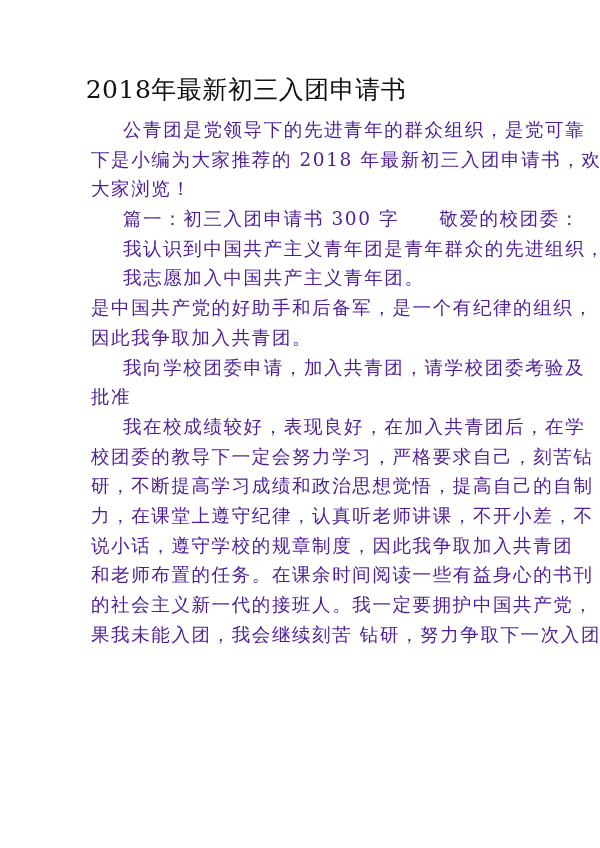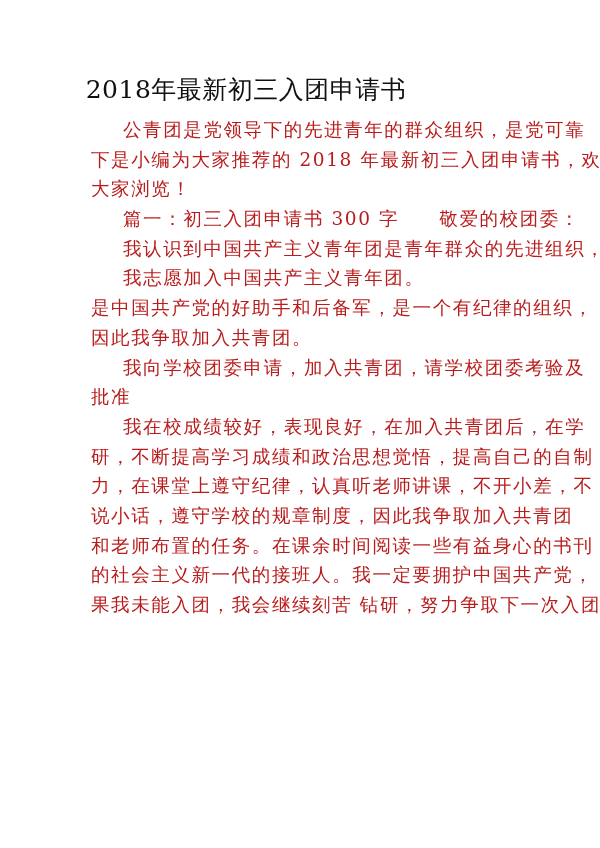--- a/index.html
+++ b/index.html
@@ -42,21 +42,21 @@
       left: 91px;
       width: 420px;
     }
     .line {
       display: block;
       white-space: nowrap;
       font-size: 18.5px;
       line-height: 29.7px;
       height: 29.7px;
       letter-spacing: 1.6px;
-      color: #b91c1c;
+      color: #4c1d95;
     }
     .line.indent {
       padding-left: 32px;
     }
   </style>
 </head>
 <body>
 
 <div class="page">
   <h1 class="doc-title">2018年最新初三入团申请书</h1>
@@ -65,20 +65,21 @@
     <span class="line">下是小编为大家推荐的 2018 年最新初三入团申请书，欢迎</span>
     <span class="line">大家浏览！</span>
     <span class="line indent">篇一：初三入团申请书 300 字　　敬爱的校团委：</span>
     <span class="line indent">我认识到中国共产主义青年团是青年群众的先进组织，</span>
     <span class="line indent">我志愿加入中国共产主义青年团。</span>
     <span class="line">是中国共产党的好助手和后备军，是一个有纪律的组织，</span>
     <span class="line">因此我争取加入共青团。</span>
     <span class="line indent">我向学校团委申请，加入共青团，请学校团委考验及</span>
     <span class="line">批准</span>
     <span class="line indent">我在校成绩较好，表现良好，在加入共青团后，在学</span>
+    <span class="line">校团委的教导下一定会努力学习，严格要求自己，刻苦钻</span>
     <span class="line">研，不断提高学习成绩和政治思想觉悟，提高自己的自制</span>
     <span class="line">力，在课堂上遵守纪律，认真听老师讲课，不开小差，不</span>
     <span class="line">说小话，遵守学校的规章制度，因此我争取加入共青团</span>
     <span class="line">和老师布置的任务。在课余时间阅读一些有益身心的书刊，</span>
     <span class="line">的社会主义新一代的接班人。我一定要拥护中国共产党，</span>
     <span class="line">果我未能入团，我会继续刻苦 钻研，努力争取下一次入团。</span>
   </div>
 </div>
 
 </body></html>

